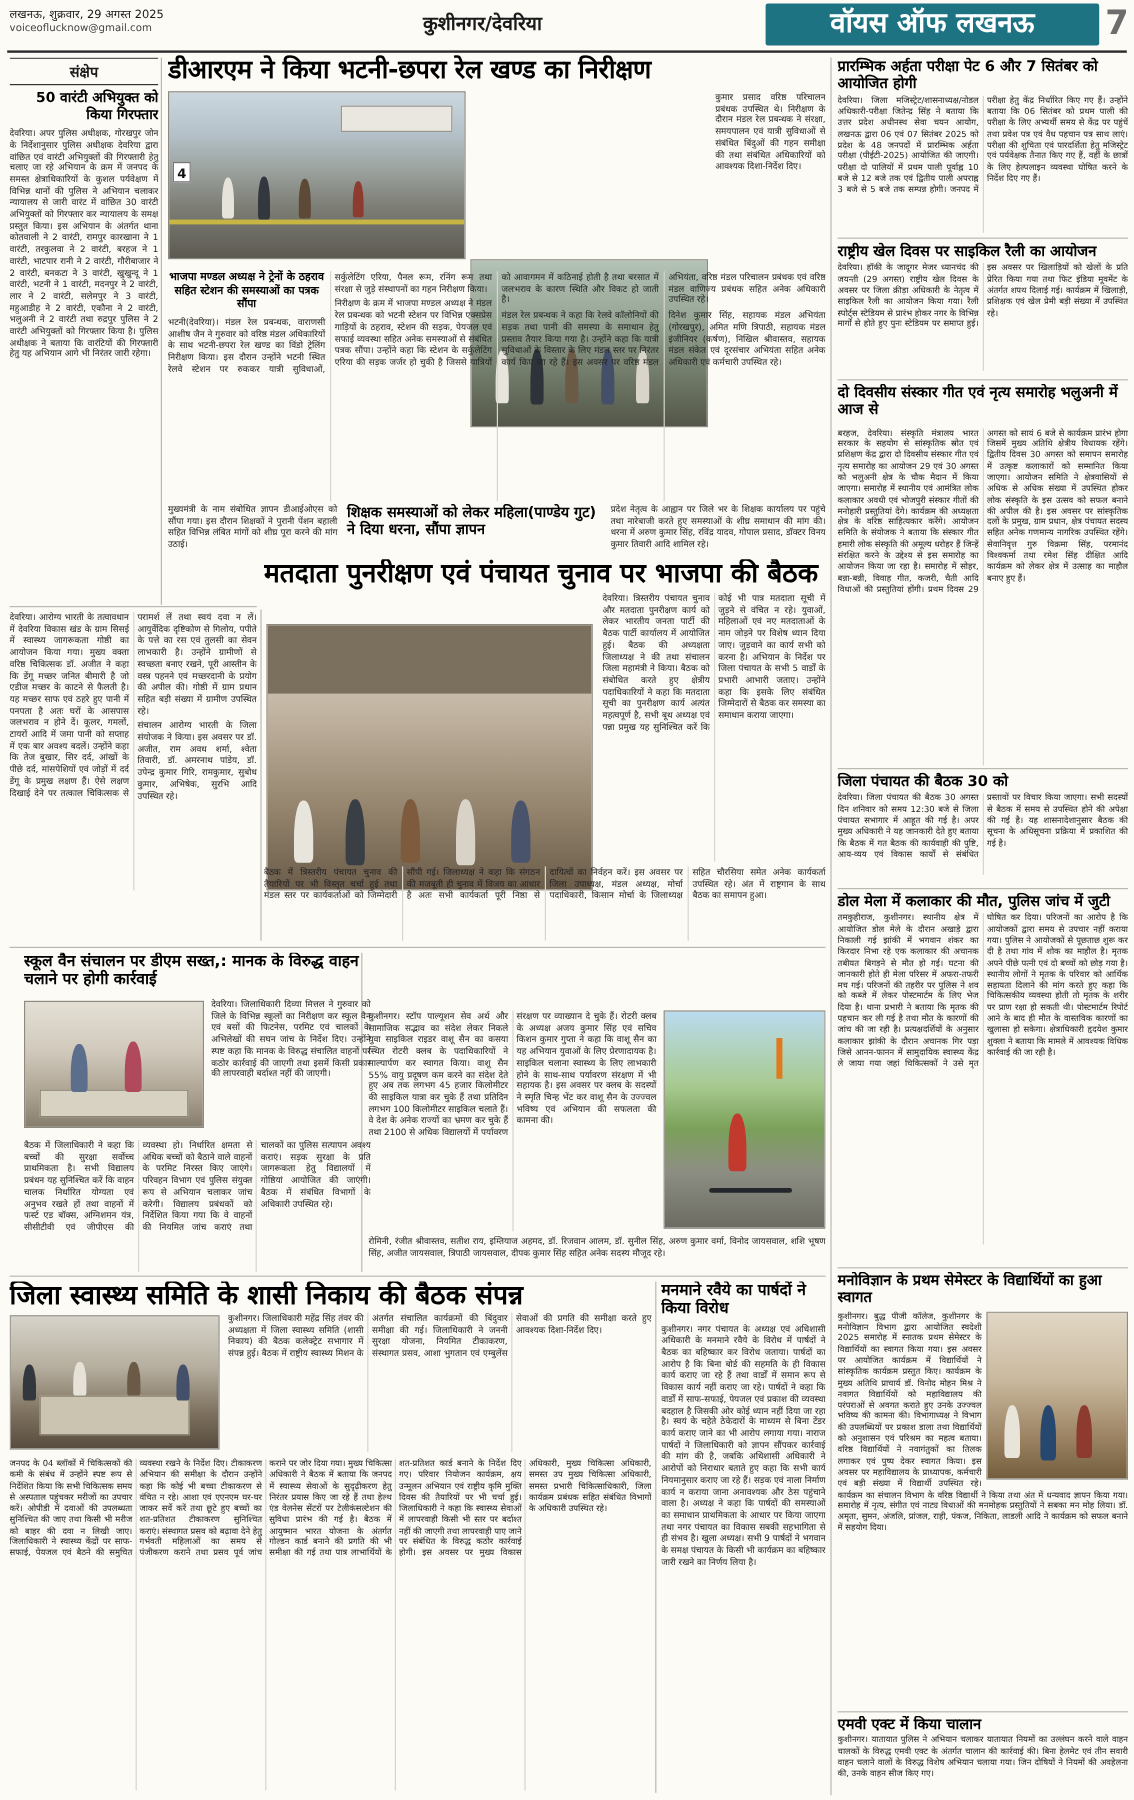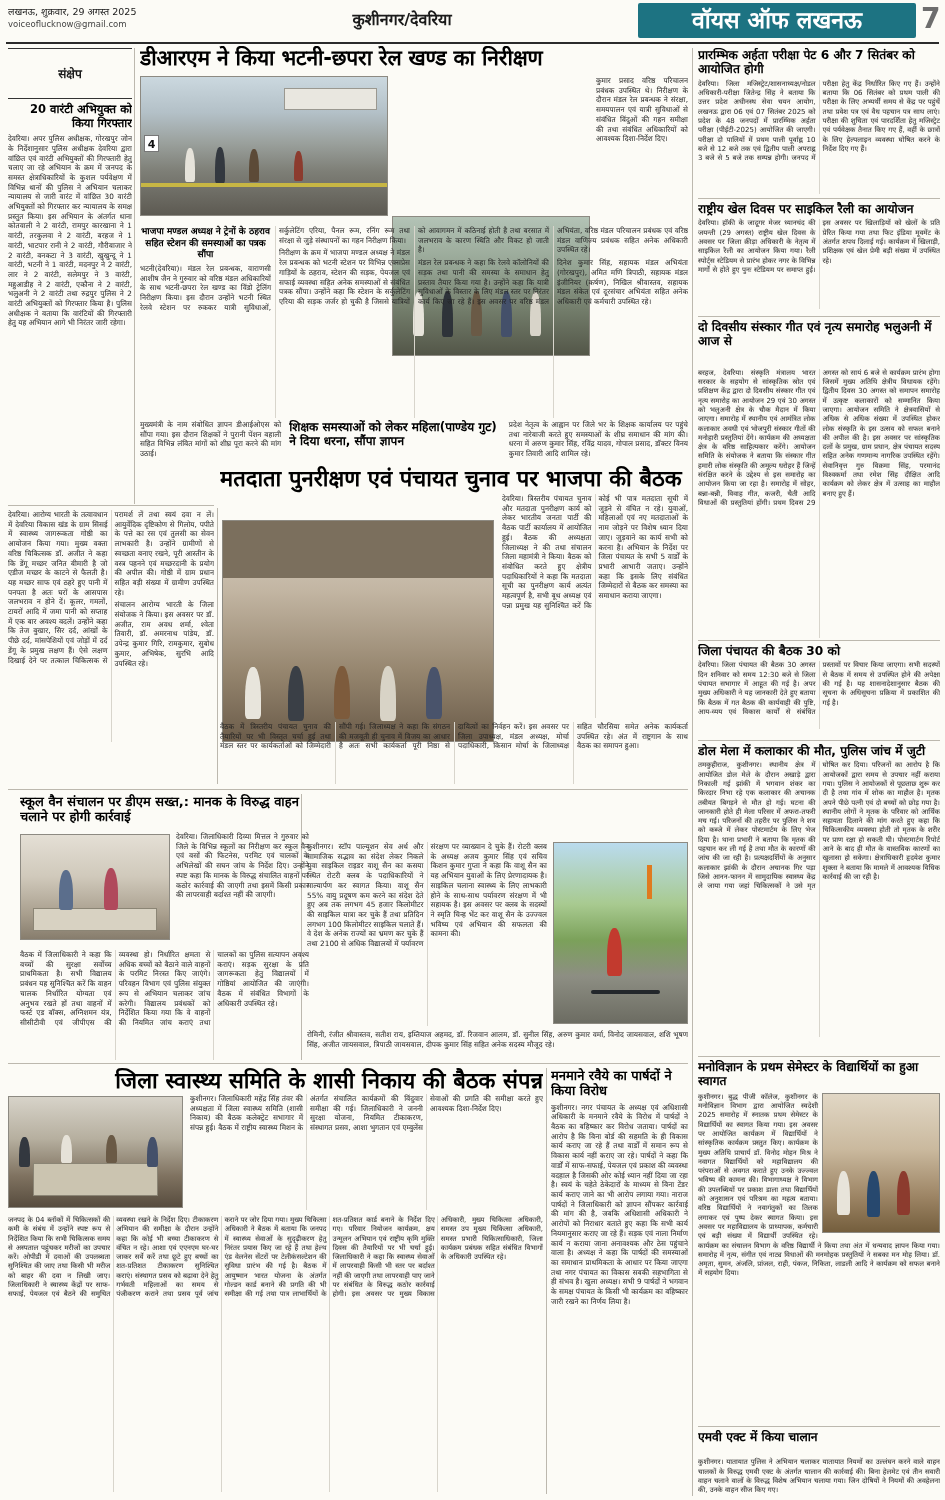--- a/index.html
+++ b/index.html
@@ -26,21 +26,21 @@
   .ph-drm1{background:linear-gradient(180deg,#cbd8df 0%,#b3c0c7 26%,#9aa09c 48%,#7e7f77 68%,#5d5a52 100%)}
   .ph-drm2{background:linear-gradient(180deg,#b3c3b6 0%,#94a392 38%,#727c6a 68%,#535648 100%)}
   .ph-bjp{background:linear-gradient(180deg,#d9d0c3 0%,#c2b5a2 32%,#96866f 68%,#6b5c4a 100%)}
   .ph-school{background:linear-gradient(180deg,#e4dfd5 0%,#d0c9bb 40%,#a99f8e 76%,#877d6d 100%)}
   .ph-rotary{background:linear-gradient(180deg,#badbee 0%,#a8ca90 34%,#7ba15a 54%,#8d8e83 74%,#6c6c62 100%)}
   .ph-health{background:linear-gradient(180deg,#d7d3c9 0%,#b6af9f 38%,#7f7260 72%,#574c3e 100%)}
   .ph-psych{background:linear-gradient(180deg,#e1d7c5 0%,#cab99e 40%,#9d8565 74%,#745e3d 100%)}
   .pline{position:absolute;left:0;right:0;height:4px;background:#d6c23d;opacity:.85}
   .tabletop{position:absolute;background:#d8d2c2;border:1px solid #8b8575}
   .masthead-brand{background:#1d7382;color:#ffffff;font-weight:bold;text-align:center;border-radius:2px}
-  .sankshep-label{font-size:12px;font-weight:bold;text-align:center;border-top:1.5px solid #333;border-bottom:1.5px solid #333;padding:16px 0;margin-bottom:4px}
+  .sankshep-label{font-size:12px;font-weight:bold;text-align:center;border-top:1.5px solid #333;border-bottom:1.5px solid #333;padding:2px 0;margin-bottom:4px}
   .col-subhead{font-weight:bold;font-size:9px;line-height:1.3;text-align:center;margin-bottom:3px;color:#000}
   .lead-col{font-size:7.3px;line-height:1.33;text-align:justify;color:#232323}
 </style>
 </head>
 <body>
 
 <div class="page">
 
   <div class="abs" style="left:8px;top:5px;font-size:9.5px;font-weight:normal">लखनऊ, शुक्रवार, 29 अगस्त 2025</div>
   <div class="abs" style="left:8px;top:19px;font-size:8.5px;color:#444">voiceoflucknow@gmail.com</div>
@@ -59,21 +59,21 @@
   <div class="hrule" style="left:8px;top:1063px;width:680px"></div>
   <div class="hrule" style="left:698px;top:198px;width:242px"></div>
   <div class="hrule" style="left:698px;top:316px;width:242px"></div>
   <div class="hrule" style="left:698px;top:640px;width:242px"></div>
   <div class="hrule" style="left:698px;top:740px;width:242px"></div>
   <div class="hrule" style="left:698px;top:1056px;width:242px"></div>
   <div class="hrule" style="left:698px;top:1426px;width:242px"></div>
 
   <div class="block" style="left:8px;top:48px;width:124px;height:456px">
     <div class="sankshep-label">संक्षेप</div>
-    <div class="hl" style="font-size:11.5px;margin-bottom:4px;text-align:right">20 वारंटी अभियुक्त को किया गिरफ्तार</div>
+    <div class="hl" style="font-size:11.5px;margin-bottom:4px;text-align:right">50 वारंटी अभियुक्त को किया गिरफ्तार</div>
     <div class="body-text">देवरिया। अपर पुलिस अधीक्षक, गोरखपुर जोन के निर्देशानुसार पुलिस अधीक्षक देवरिया द्वारा वांछित एवं वारंटी अभियुक्तों की गिरफ्तारी हेतु चलाए जा रहे अभियान के क्रम में जनपद के समस्त क्षेत्राधिकारियों के कुशल पर्यवेक्षण में विभिन्न थानों की पुलिस ने अभियान चलाकर न्यायालय से जारी वारंट में वांछित 30 वारंटी अभियुक्तों को गिरफ्तार कर न्यायालय के समक्ष प्रस्तुत किया। इस अभियान के अंतर्गत थाना कोतवाली ने 2 वारंटी, रामपुर कारखाना ने 1 वारंटी, तरकुलवा ने 2 वारंटी, बरहज ने 1 वारंटी, भाटपार रानी ने 2 वारंटी, गौरीबाजार ने 2 वारंटी, बनकटा ने 3 वारंटी, खुखुन्दू ने 1 वारंटी, भटनी ने 1 वारंटी, मदनपुर ने 2 वारंटी, लार ने 2 वारंटी, सलेमपुर ने 3 वारंटी, महुआडीह ने 2 वारंटी, एकौना ने 2 वारंटी, भलुअनी ने 2 वारंटी तथा रुद्रपुर पुलिस ने 2 वारंटी अभियुक्तों को गिरफ्तार किया है। पुलिस अधीक्षक ने बताया कि वारंटियों की गिरफ्तारी हेतु यह अभियान आगे भी निरंतर जारी रहेगा।</div>
   </div>
 
   <div class="block" style="left:140px;top:46px;width:548px;height:372px">
     <div class="hl hl-main">डीआरएम ने किया भटनी-छपरा रेल खण्ड का निरीक्षण</div>
     <div class="abs" style="left:0;top:30px;width:548px;height:142px">
       <div class="photo ph-drm1 abs" style="left:0;top:0;width:248px;height:140px">
         <div class="pline" style="bottom:20%"></div>
         <div class="abs" style="left:58%;top:8%;width:38%;height:16%;background:#e9e7e0;border:1px solid #9a9890"></div>
         <div class="fig" style="left:18%;bottom:24%;width:10px;height:34px;background:#e6e3da"></div>
@@ -146,21 +146,21 @@
       <div class="photo ph-rotary abs" style="left:246px;top:0;width:135px;height:182px">
         <div class="fig" style="left:40%;bottom:26%;width:15px;height:48px;background:#c23a2e"></div>
         <div class="abs" style="left:28%;bottom:16%;width:52%;height:4px;background:#23272b;border-radius:2px"></div>
         <div class="abs" style="left:70%;top:12%;width:5px;height:34px;background:#e07a1f"></div>
       </div>
     </div>
     <div class="abs body-text" style="left:0;top:236px;width:381px;height:30px">रोमिनी, रंजीत श्रीवास्तव, सतीश राय, इम्तियाज अहमद, डॉ. रिजवान आलम, डॉ. सुनील सिंह, अरुण कुमार वर्मा, विनोद जायसवाल, शशि भूषण सिंह, अजीत जायसवाल, त्रिपाठी जायसवाल, दीपक कुमार सिंह सहित अनेक सदस्य मौजूद रहे।</div>
   </div>
 
   <div class="block" style="left:8px;top:1068px;width:535px;height:426px">
-    <div class="hl hl-lg" style="text-align:right">जिला स्वास्थ्य समिति के शासी निकाय की बैठक संपन्न</div>
+    <div class="hl hl-lg" style="text-align:left">जिला स्वास्थ्य समिति के शासी निकाय की बैठक संपन्न</div>
     <div class="abs" style="left:0;top:26px;width:535px;height:116px">
       <div class="photo ph-health abs" style="left:0;top:2px;width:175px;height:112px">
         <div class="tabletop" style="left:14%;bottom:10%;width:72%;height:30%;background:#cbc4b0"></div>
         <div class="fig" style="left:6%;bottom:36%;width:11px;height:30px;background:#33383f"></div>
         <div class="fig" style="left:30%;bottom:40%;width:11px;height:28px;background:#e6e2d8"></div>
         <div class="fig" style="left:56%;bottom:40%;width:11px;height:28px;background:#6a5a46"></div>
         <div class="fig" style="left:80%;bottom:36%;width:11px;height:30px;background:#44506a"></div>
       </div>
       <div class="abs body-text cols3" style="left:182px;top:0;width:353px;height:116px">कुशीनगर। जिलाधिकारी महेंद्र सिंह तंवर की अध्यक्षता में जिला स्वास्थ्य समिति (शासी निकाय) की बैठक कलेक्ट्रेट सभागार में संपन्न हुई। बैठक में राष्ट्रीय स्वास्थ्य मिशन के अंतर्गत संचालित कार्यक्रमों की बिंदुवार समीक्षा की गई। जिलाधिकारी ने जननी सुरक्षा योजना, नियमित टीकाकरण, संस्थागत प्रसव, आशा भुगतान एवं एम्बुलेंस सेवाओं की प्रगति की समीक्षा करते हुए आवश्यक दिशा-निर्देश दिए।</div>
     </div>
@@ -176,21 +176,21 @@
     <div class="hl hl-sm" style="margin-bottom:3px">प्रारम्भिक अर्हता परीक्षा पेट 6 और 7 सितंबर को आयोजित होगी</div>
     <div class="body-text cols2" style="height:114px;font-size:7px">देवरिया। जिला मजिस्ट्रेट/शासनाध्यक्ष/नोडल अधिकारी-परीक्षा जितेन्द्र सिंह ने बताया कि उत्तर प्रदेश अधीनस्थ सेवा चयन आयोग, लखनऊ द्वारा 06 एवं 07 सितंबर 2025 को प्रदेश के 48 जनपदों में प्रारम्भिक अर्हता परीक्षा (पीईटी-2025) आयोजित की जाएगी। परीक्षा दो पालियों में प्रथम पाली पूर्वाह्न 10 बजे से 12 बजे तक एवं द्वितीय पाली अपराह्न 3 बजे से 5 बजे तक सम्पन्न होगी। जनपद में परीक्षा हेतु केंद्र निर्धारित किए गए हैं। उन्होंने बताया कि 06 सितंबर को प्रथम पाली की परीक्षा के लिए अभ्यर्थी समय से केंद्र पर पहुंचें तथा प्रवेश पत्र एवं वैध पहचान पत्र साथ लाएं। परीक्षा की शुचिता एवं पारदर्शिता हेतु मजिस्ट्रेट एवं पर्यवेक्षक तैनात किए गए हैं, वहीं के छात्रों के लिए हेल्पलाइन व्यवस्था घोषित करने के निर्देश दिए गए हैं।</div>
   </div>
 
   <div class="block" style="left:698px;top:202px;width:242px;height:112px">
     <div class="hl hl-sm" style="margin-bottom:3px">राष्ट्रीय खेल दिवस पर साइकिल रैली का आयोजन</div>
     <div class="body-text cols2" style="height:90px;font-size:7px">देवरिया। हॉकी के जादूगर मेजर ध्यानचंद की जयन्ती (29 अगस्त) राष्ट्रीय खेल दिवस के अवसर पर जिला क्रीड़ा अधिकारी के नेतृत्व में साइकिल रैली का आयोजन किया गया। रैली स्पोर्ट्स स्टेडियम से प्रारंभ होकर नगर के विभिन्न मार्गों से होते हुए पुनः स्टेडियम पर समाप्त हुई। इस अवसर पर खिलाड़ियों को खेलों के प्रति प्रेरित किया गया तथा फिट इंडिया मूवमेंट के अंतर्गत शपथ दिलाई गई। कार्यक्रम में खिलाड़ी, प्रशिक्षक एवं खेल प्रेमी बड़ी संख्या में उपस्थित रहे।</div>
   </div>
 
   <div class="block" style="left:698px;top:320px;width:242px;height:318px">
-    <div class="hl hl-sm" style="margin-bottom:20px">दो दिवसीय संस्कार गीत एवं नृत्य समारोह भलुअनी में आज से</div>
+    <div class="hl hl-sm" style="margin-bottom:8px">दो दिवसीय संस्कार गीत एवं नृत्य समारोह भलुअनी में आज से</div>
     <div class="body-text cols2" style="height:284px;font-size:7px">बरहज, देवरिया। संस्कृति मंत्रालय भारत सरकार के सहयोग से सांस्कृतिक स्रोत एवं प्रशिक्षण केंद्र द्वारा दो दिवसीय संस्कार गीत एवं नृत्य समारोह का आयोजन 29 एवं 30 अगस्त को भलुअनी क्षेत्र के चौक मैदान में किया जाएगा। समारोह में स्थानीय एवं आमंत्रित लोक कलाकार अवधी एवं भोजपुरी संस्कार गीतों की मनोहारी प्रस्तुतियां देंगे। कार्यक्रम की अध्यक्षता क्षेत्र के वरिष्ठ साहित्यकार करेंगे। आयोजन समिति के संयोजक ने बताया कि संस्कार गीत हमारी लोक संस्कृति की अमूल्य धरोहर हैं जिन्हें संरक्षित करने के उद्देश्य से इस समारोह का आयोजन किया जा रहा है। समारोह में सोहर, बन्ना-बन्नी, विवाह गीत, कजरी, चैती आदि विधाओं की प्रस्तुतियां होंगी। प्रथम दिवस 29 अगस्त को सायं 6 बजे से कार्यक्रम प्रारंभ होगा जिसमें मुख्य अतिथि क्षेत्रीय विधायक रहेंगे। द्वितीय दिवस 30 अगस्त को समापन समारोह में उत्कृष्ट कलाकारों को सम्मानित किया जाएगा। आयोजन समिति ने क्षेत्रवासियों से अधिक से अधिक संख्या में उपस्थित होकर लोक संस्कृति के इस उत्सव को सफल बनाने की अपील की है। इस अवसर पर सांस्कृतिक दलों के प्रमुख, ग्राम प्रधान, क्षेत्र पंचायत सदस्य सहित अनेक गणमान्य नागरिक उपस्थित रहेंगे। सेवानिवृत्त गुरु विक्रमा सिंह, परमानंद विश्वकर्मा तथा रमेश सिंह दीक्षित आदि कार्यक्रम को लेकर क्षेत्र में उत्साह का माहौल बनाए हुए हैं।</div>
   </div>
 
   <div class="block" style="left:698px;top:644px;width:242px;height:94px">
     <div class="hl hl-sm" style="margin-bottom:3px">जिला पंचायत की बैठक 30 को</div>
     <div class="body-text cols2" style="height:68px;font-size:7px">देवरिया। जिला पंचायत की बैठक 30 अगस्त दिन शनिवार को समय 12:30 बजे से जिला पंचायत सभागार में आहूत की गई है। अपर मुख्य अधिकारी ने यह जानकारी देते हुए बताया कि बैठक में गत बैठक की कार्यवाही की पुष्टि, आय-व्यय एवं विकास कार्यों से संबंधित प्रस्तावों पर विचार किया जाएगा। सभी सदस्यों से बैठक में समय से उपस्थित होने की अपेक्षा की गई है। यह शासनादेशानुसार बैठक की सूचना के अधिसूचना प्रक्रिया में प्रकाशित की गई है।</div>
   </div>
 
   <div class="block" style="left:698px;top:744px;width:242px;height:310px">
     <div class="hl hl-sm" style="margin-bottom:3px">डोल मेला में कलाकार की मौत, पुलिस जांच में जुटी</div>
@@ -203,17 +203,17 @@
       <div class="photo ph-psych" style="float:right;width:118px;height:140px;margin:0 0 3px 4px">
         <div class="fig" style="left:12%;bottom:12%;width:13px;height:44px;background:#e8e4da"></div>
         <div class="fig" style="left:38%;bottom:11%;width:13px;height:46px;background:#27486e"></div>
         <div class="fig" style="left:64%;bottom:12%;width:13px;height:44px;background:#8c3b2e"></div>
       </div>
       <div class="body-text" style="font-size:7px">कुशीनगर। बुद्ध पीजी कॉलेज, कुशीनगर के मनोविज्ञान विभाग द्वारा आयोजित स्वदेशी 2025 समारोह में स्नातक प्रथम सेमेस्टर के विद्यार्थियों का स्वागत किया गया। इस अवसर पर आयोजित कार्यक्रम में विद्यार्थियों ने सांस्कृतिक कार्यक्रम प्रस्तुत किए। कार्यक्रम के मुख्य अतिथि प्राचार्य डॉ. विनोद मोहन मिश्र ने नवागत विद्यार्थियों को महाविद्यालय की परंपराओं से अवगत कराते हुए उनके उज्ज्वल भविष्य की कामना की। विभागाध्यक्ष ने विभाग की उपलब्धियों पर प्रकाश डाला तथा विद्यार्थियों को अनुशासन एवं परिश्रम का महत्व बताया। वरिष्ठ विद्यार्थियों ने नवागंतुकों का तिलक लगाकर एवं पुष्प देकर स्वागत किया। इस अवसर पर महाविद्यालय के प्राध्यापक, कर्मचारी एवं बड़ी संख्या में विद्यार्थी उपस्थित रहे। कार्यक्रम का संचालन विभाग के वरिष्ठ विद्यार्थी ने किया तथा अंत में धन्यवाद ज्ञापन किया गया। समारोह में नृत्य, संगीत एवं नाट्य विधाओं की मनमोहक प्रस्तुतियों ने सबका मन मोह लिया। डॉ. अमृता, सुमन, अंजलि, प्रांजल, राही, पंकज, निकिता, लाडली आदि ने कार्यक्रम को सफल बनाने में सहयोग दिया।</div>
     </div>
   </div>
 
   <div class="block" style="left:698px;top:1430px;width:242px;height:64px">
-    <div class="hl hl-sm" style="margin-bottom:14px">एमवी एक्ट में किया चालान</div>
+    <div class="hl hl-sm" style="margin-bottom:2px">एमवी एक्ट में किया चालान</div>
     <div class="body-text" style="height:42px;font-size:7px">कुशीनगर। यातायात पुलिस ने अभियान चलाकर यातायात नियमों का उल्लंघन करने वाले वाहन चालकों के विरुद्ध एमवी एक्ट के अंतर्गत चालान की कार्रवाई की। बिना हेलमेट एवं तीन सवारी वाहन चलाने वालों के विरुद्ध विशेष अभियान चलाया गया। जिन दोषियों ने नियमों की अवहेलना की, उनके वाहन सीज किए गए।</div>
   </div>
 
 </div>
 
 </body></html>

